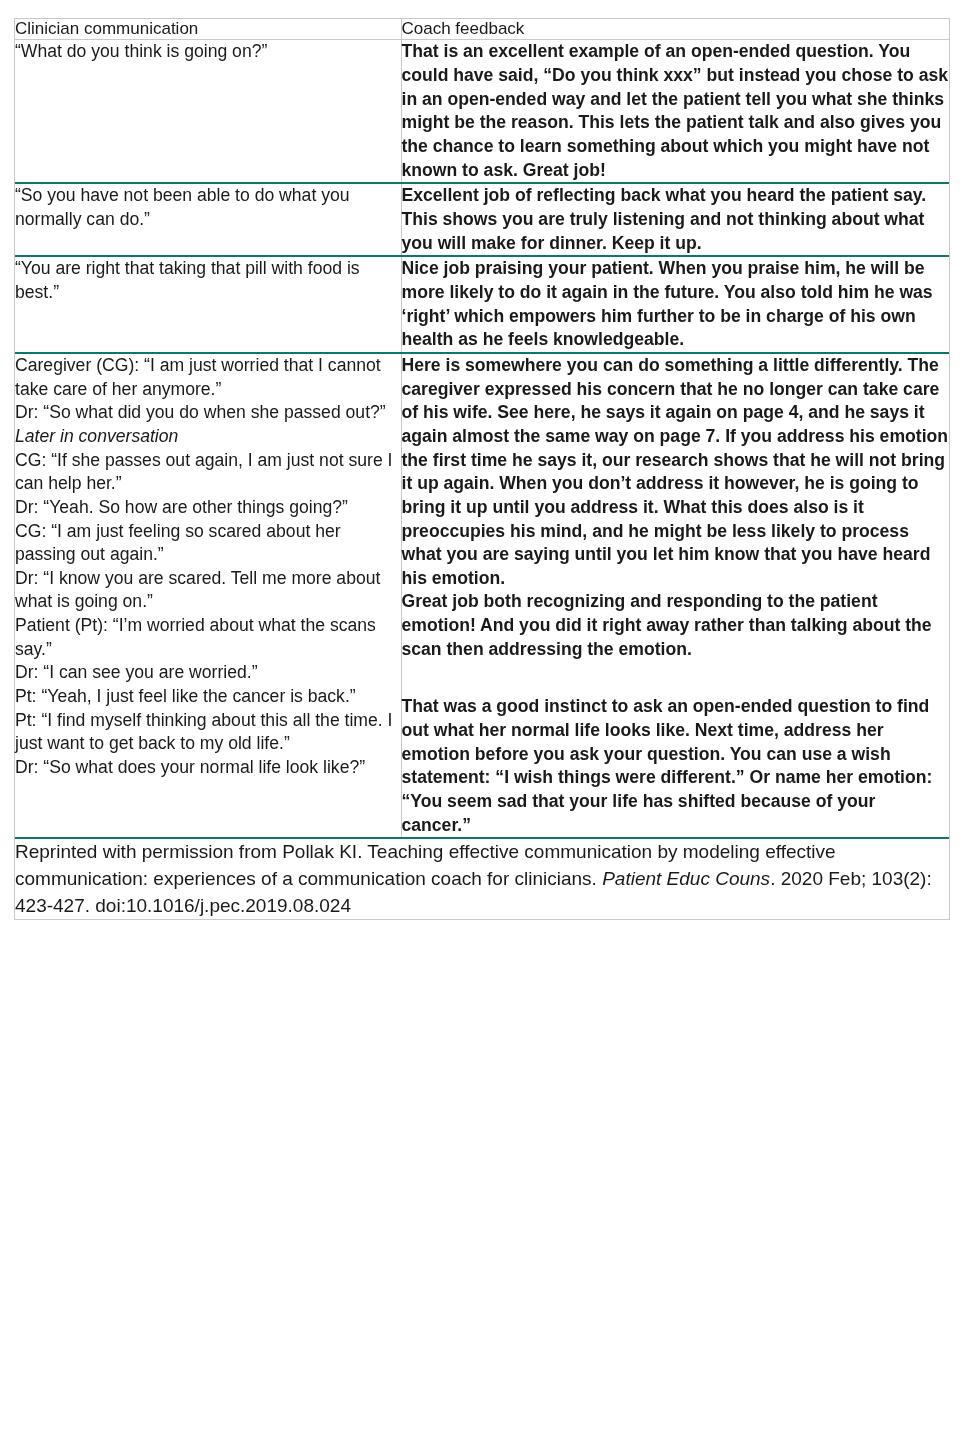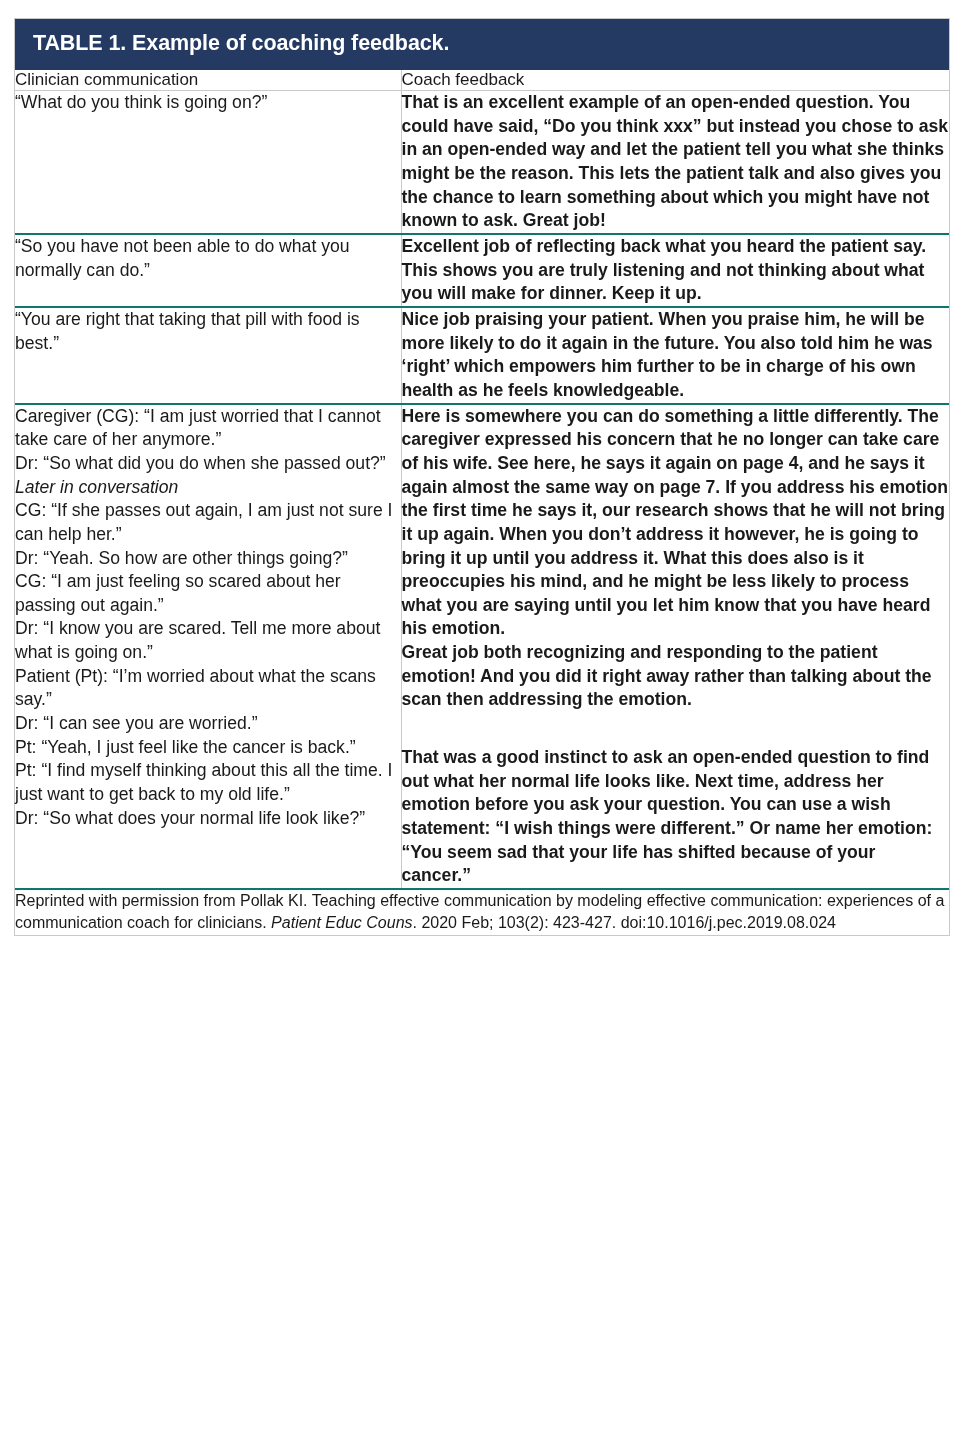--- a/index.html
+++ b/index.html
@@ -76,34 +76,33 @@
 
   .fb p { margin: 0 0 0 0; }
   .fb p + p { }
   .fb p.gap-lg { margin-top: 34px; }
 
   .dlg { margin: 0; }
   .dlg .spk { font-weight: normal; }
   .dlg .ital { font-style: italic; text-align: center; }
 
   .footnote-cell {
-    font-size: 16px;
+    font-size: 19px;
     line-height: 1.4;
     padding: 15px 18px 16px 18px;
     border-right: none;
     border-bottom: none;
   }
   .footnote-cell .ital { font-style: italic; }
 </style>
 </head>
 <body>
 
 <div class="table-wrap">
 
-  <div class="table-title">TABLE 1. Example of coaching feedback.</div>
 
   <table class="tbl">
     <colgroup>
         <col class="c1">
         <col class="c2">
       </colgroup>
     <thead>
       <tr>
         <th class="hdr-cell">Clinician communication</th>
         <th class="hdr-cell last">Coach feedback</th>

